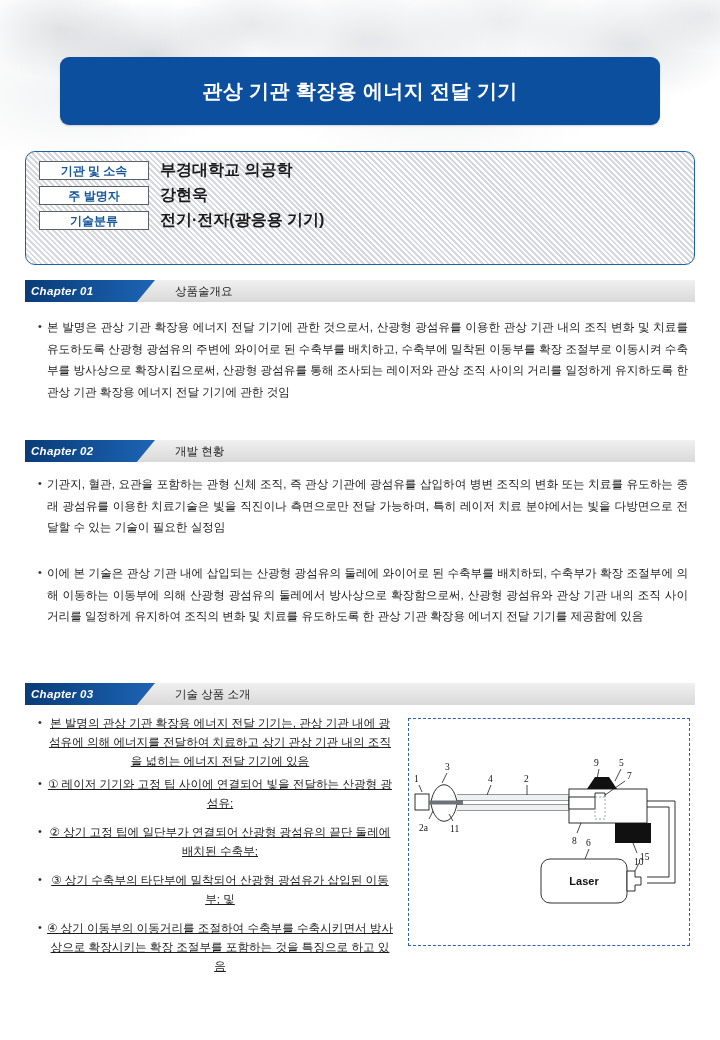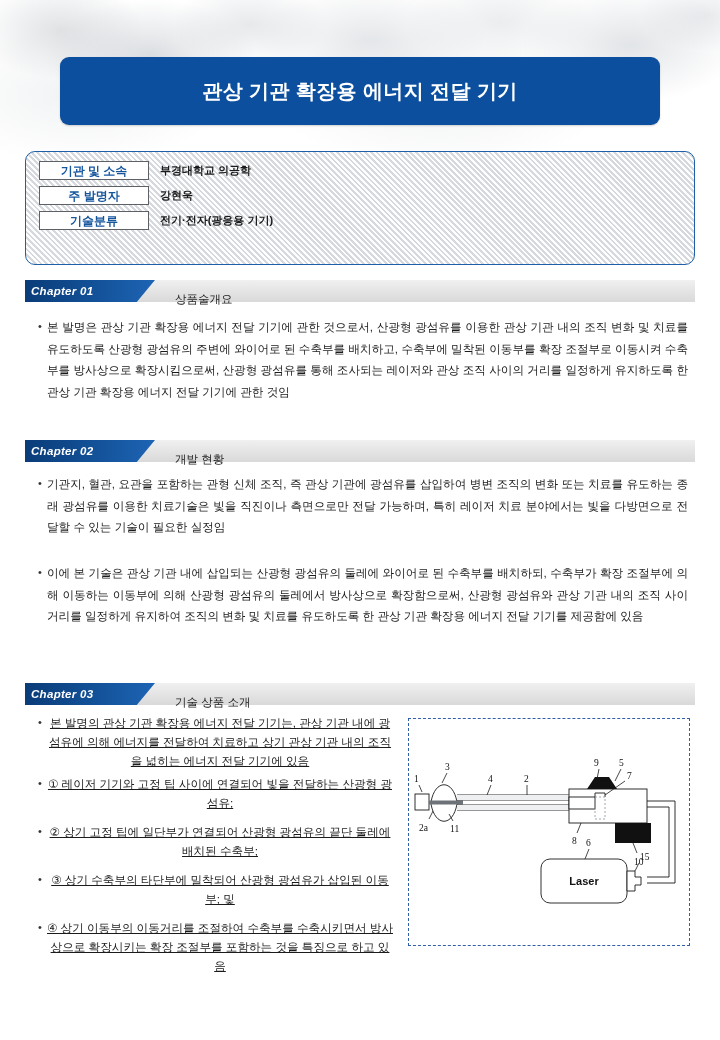--- a/index.html
+++ b/index.html
@@ -89,21 +89,21 @@
     border: 1.3px solid #5d6166;
     color: #14559c;
     font-size: 12px;
     font-weight: bold;
     text-align: center;
     box-sizing: border-box;
     flex: 0 0 auto;
   }
   .info-value {
     margin-left: 11px;
-    font-size: 11px;
+    font-size: 16px;
     color: #1a1a1a;
     font-weight: bold;
     white-space: nowrap;
   }
 
   
   .chapter {
     position: absolute;
     left: 25px;
     width: 670px;
@@ -129,21 +129,21 @@
     color: #ffffff;
     font-size: 11.5px;
     font-style: italic;
     font-weight: bold;
     margin-left: 6px;
     letter-spacing: .3px;
   }
   .chapter-title {
     position: absolute;
     left: 150px;
-    top: 8px;
+    top: 0;
     height: 22px;
     line-height: 22px;
     font-size: 11.5px;
     color: #222222;
   }
 
   
   .para {
     position: absolute;
     display: flex;

